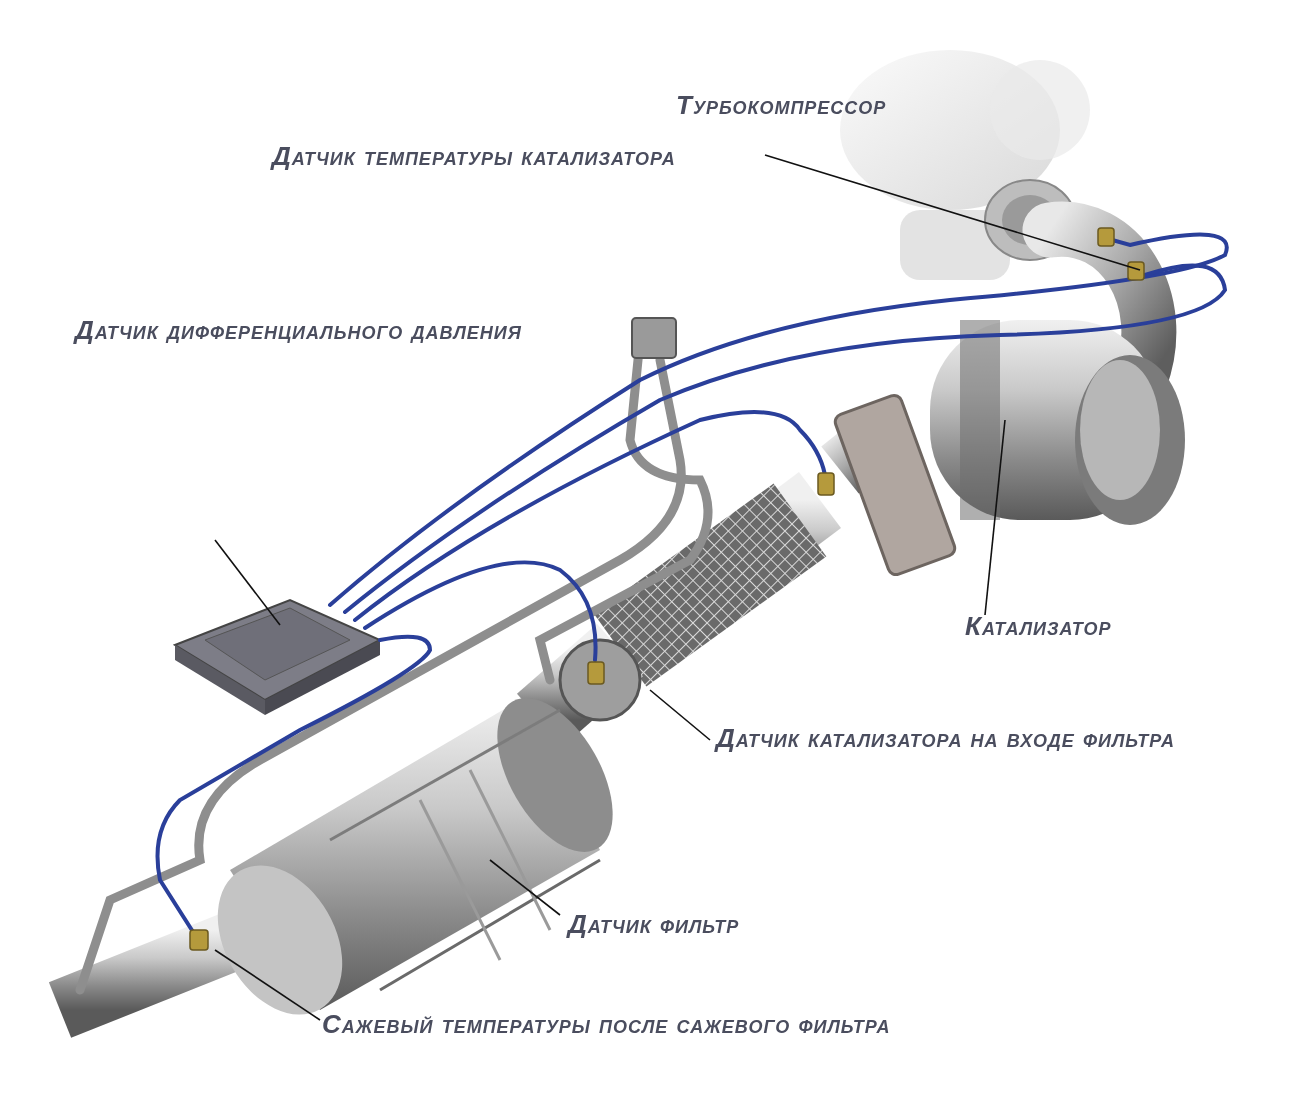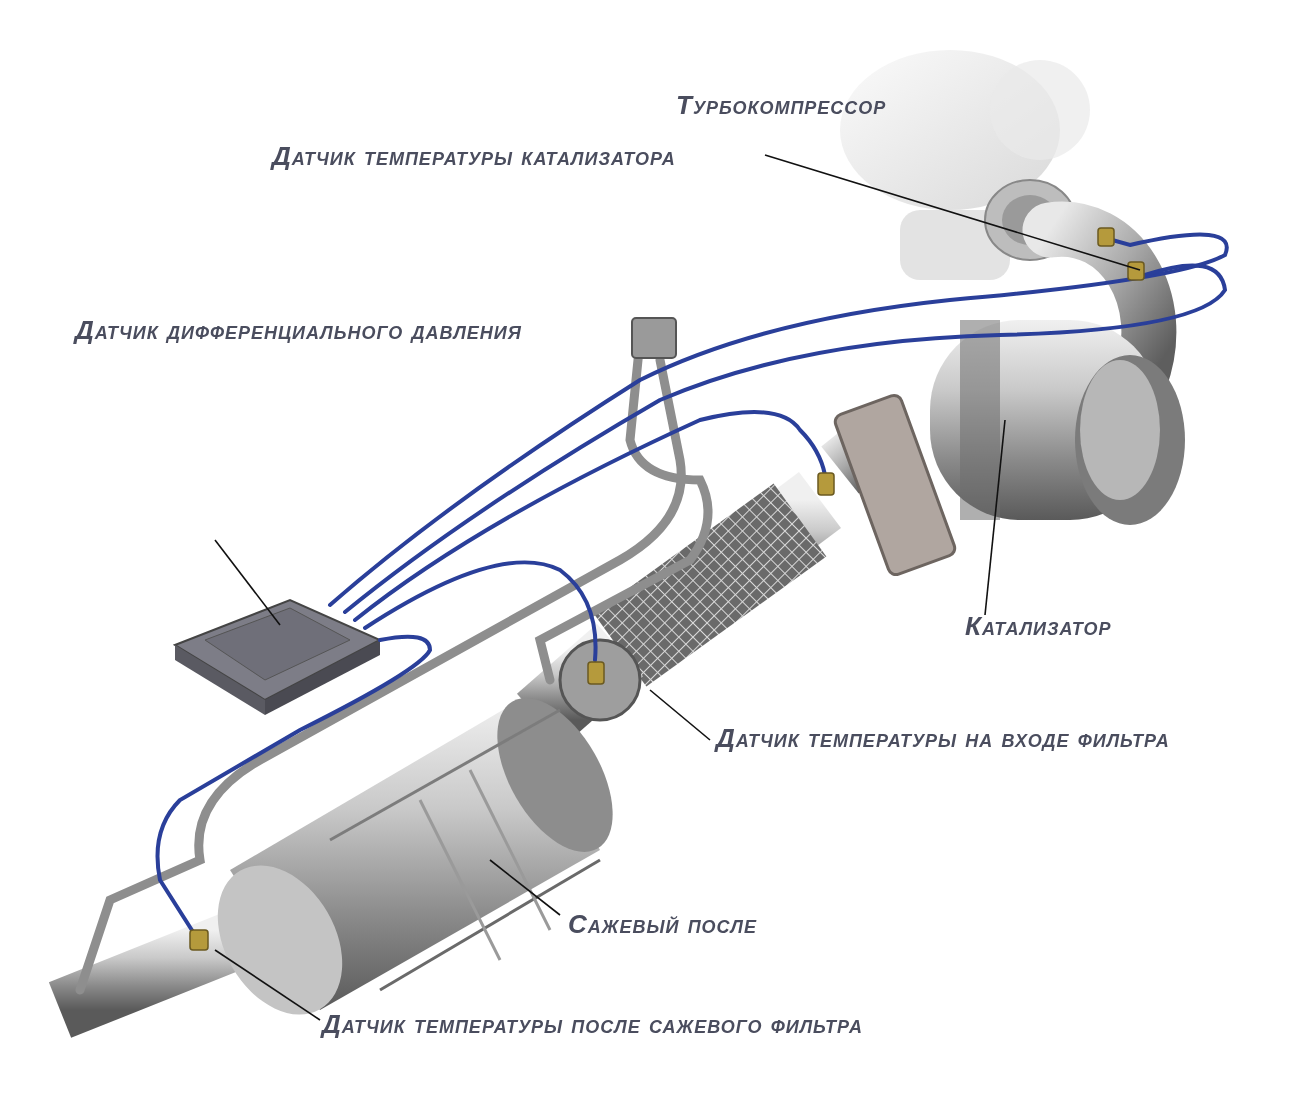--- a/index.html
+++ b/index.html
@@ -112,16 +112,16 @@
       <line x1="650" y1="690" x2="710" y2="740"></line>
       <line x1="490" y1="860" x2="560" y2="915"></line>
       <line x1="215" y1="950" x2="320" y2="1020"></line>
     </g>
   </svg>
 
   <div class="label" style="left:676px; top:52px;margin-top:40px;">Турбокомпрессор</div>
   <div class="label" style="left:272px; top:143px;">Датчик температуры катализатора</div>
   <div class="label" style="left:75px; top:317px;">Датчик дифференциального давления</div>
   <div class="label" style="left:965px; top:613px;font-style:italic;">Катализатор</div>
-  <div class="label" style="left:716px; top:725px;">Датчик температуры на входе фильтра</div>
-  <div class="label" style="left:568px; top:911px;">Сажевый после</div>
-  <div class="label" style="left:322px; top:1011px;">Датчик температуры после сажевого фильтра</div>
+  <div class="label" style="left:716px; top:725px;">Датчик катализатора на входе фильтра</div>
+  <div class="label" style="left:568px; top:911px;">Датчик фильтр</div>
+  <div class="label" style="left:322px; top:1011px;">Сажевый температуры после сажевого фильтра</div>
 </div>
 
 </body></html>

